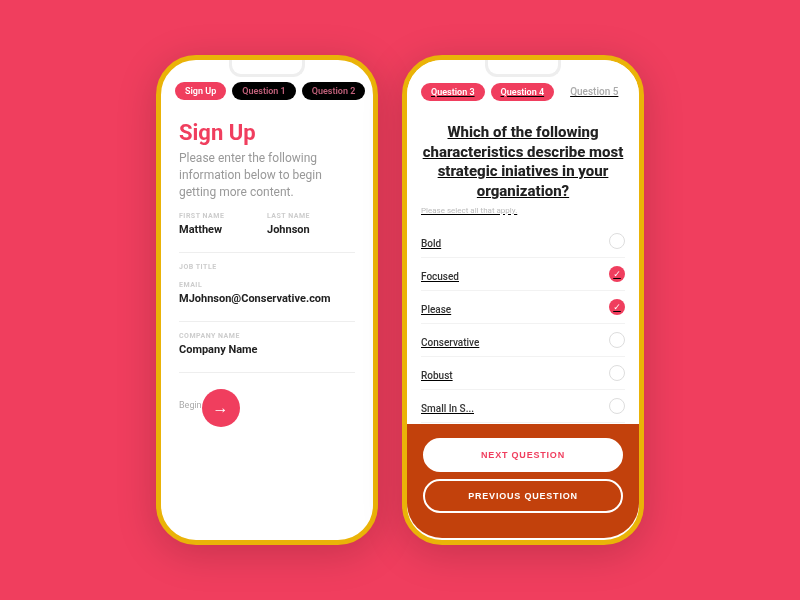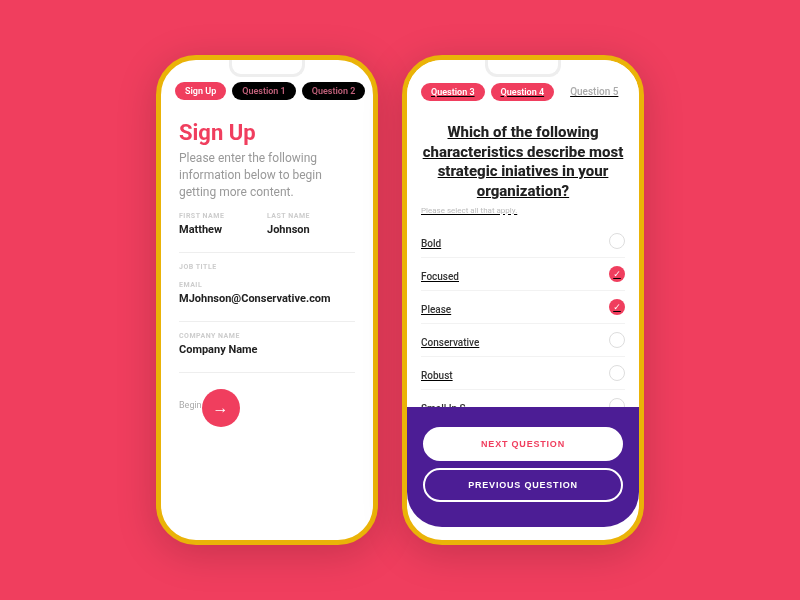--- a/index.html
+++ b/index.html
@@ -224,26 +224,26 @@
       display: flex;
       align-items: center;
       justify-content: center;
       color: white;
       font-size: 9px;
     }
 
     
     .bottom-area {
       position: absolute;
-      bottom: 13px;
+      bottom: 2px;
       left: 0;
       right: 0;
-      background: #4c1d95;
+      background: #c2410c;
       border-radius: 0 0 35px 35px;
-      padding: 20px 16px 18px 16px;
+      padding: 14px 16px 18px 16px;
     }
 
     .action-btn {
       width: 100%;
       padding: 10px;
       border-radius: 24px;
       border: 2px solid white;
       font-size: 9px;
       font-weight: 800;
       letter-spacing: 0.8px;

